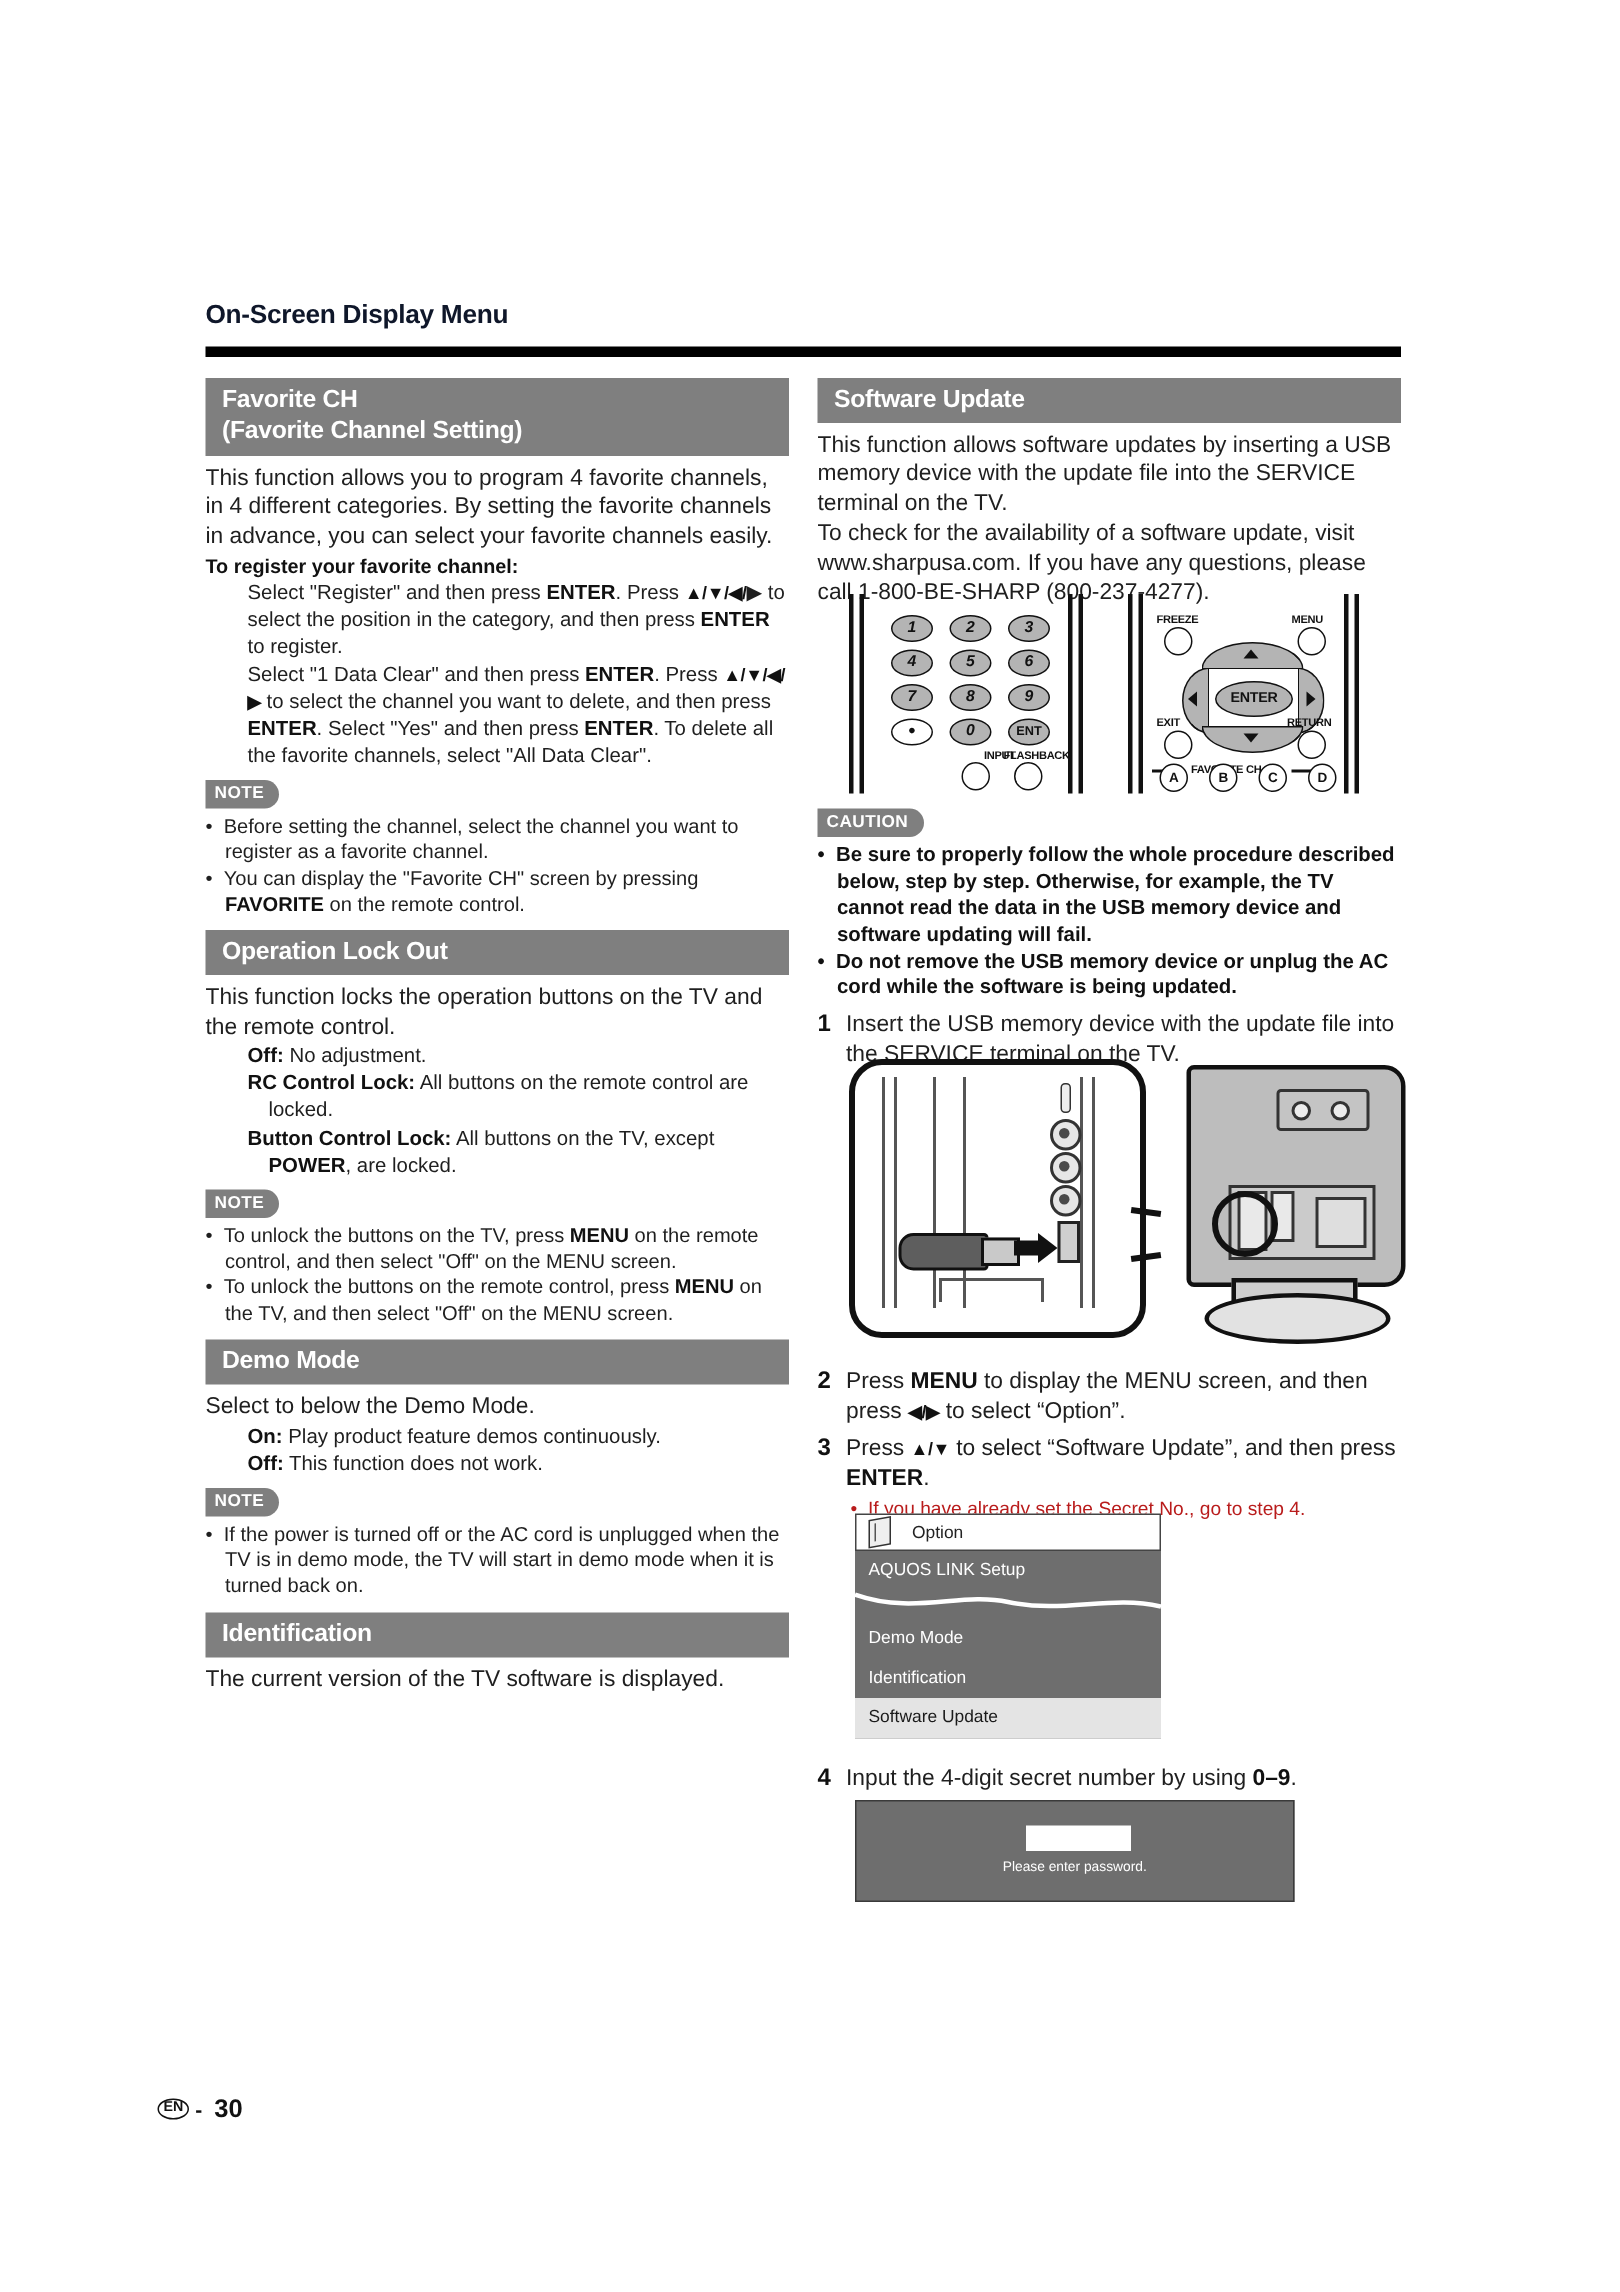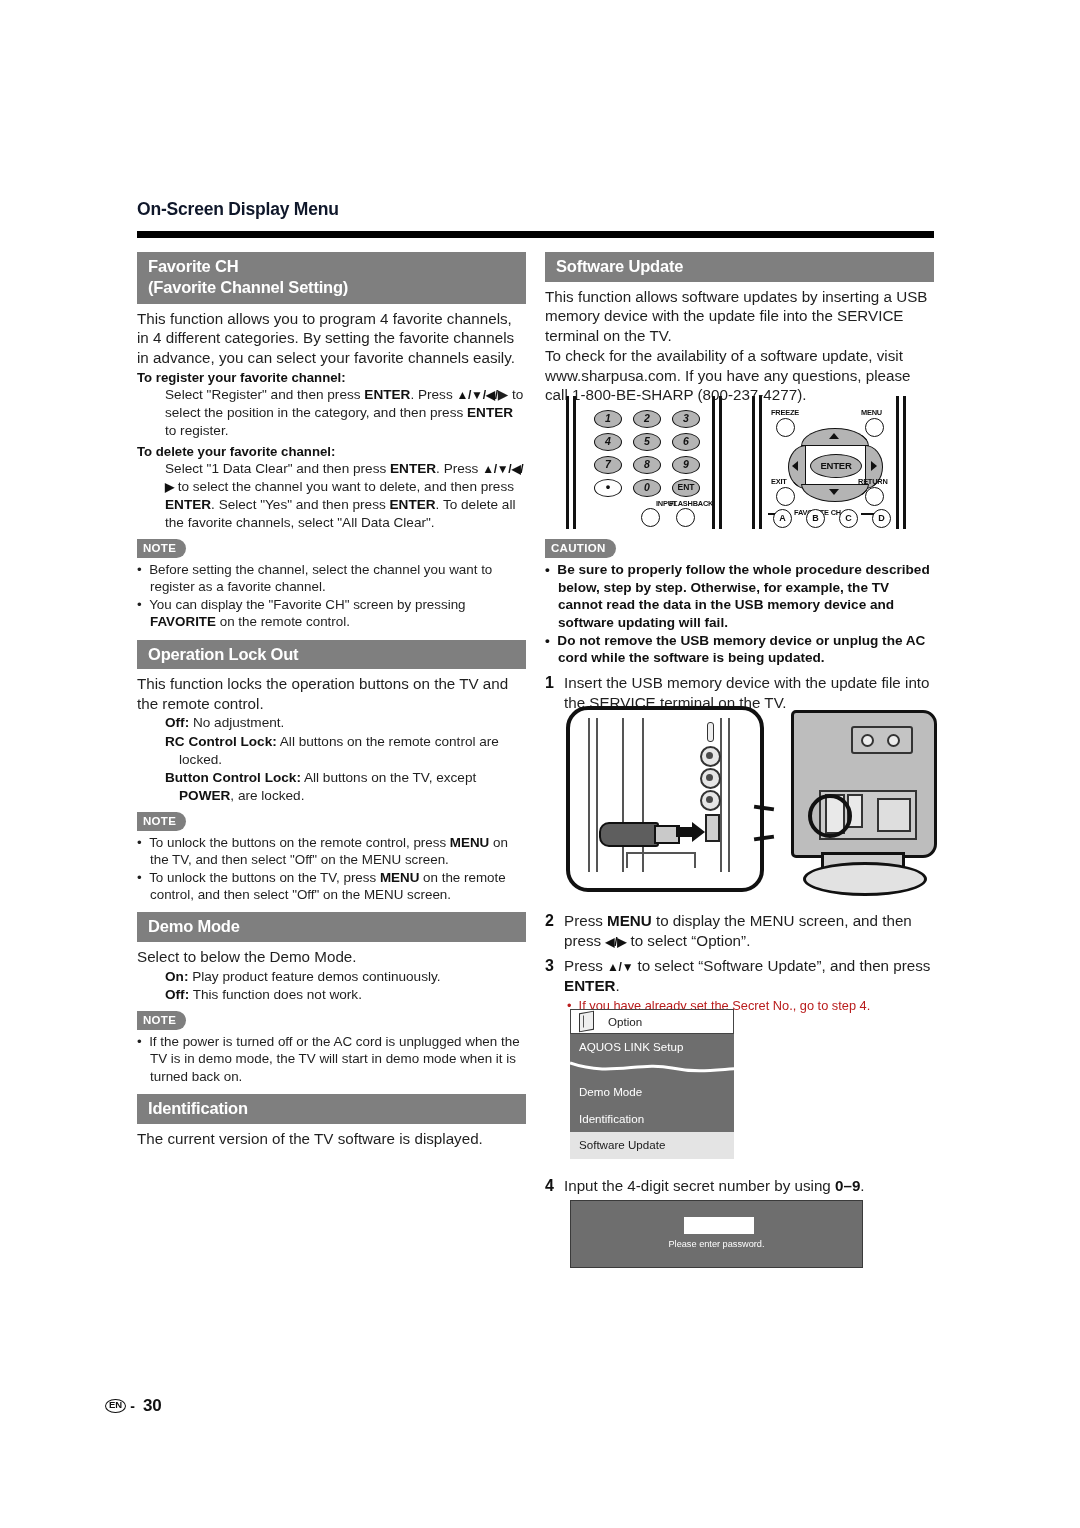--- a/index.html
+++ b/index.html
@@ -210,21 +210,21 @@
     background:#e2e2e2; border:3px solid #111; border-radius:50%;
   }
   .callout-circle {
     position:absolute; width:36px; height:36px; border:4px solid #111; border-radius:50%; background:transparent;
   }
   .lead {
     position:absolute; border-top:4px solid #111;
   }
 
   
-  .osd { position:absolute; left:570px; top:1009px; width:164px; }
+  .osd { position:absolute; left:570px; top:1009px; width:204px; }
   .osd-top {
     background:#ffffff; border:1.6px solid #444; height:25px;
     display:flex; align-items:center; padding-left:8px; box-sizing:border-box;
     font-size:11.6px; color:#222;
   }
   .osd-icon {
     width:13px; height:17px; border:1.4px solid #333; background:#efefef;
     transform: skewY(-10deg); margin-right:14px; position:relative;
   }
   .osd-icon:after {
@@ -273,21 +273,20 @@
       <div>Favorite CH</div>
       <div>(Favorite Channel Setting)</div>
     </div>
     <p class="body-text">This function allows you to program 4 favorite channels, in 4 different categories. By setting the favorite channels in advance, you can select your favorite channels easily.</p>
 
     <div class="sub-head">To register your favorite channel:</div>
     <div class="indent-1">
       <span>Select "Register" and then press </span><b>ENTER</b><span>. Press </span><b class="ar">▲/▼/◀/</b><span>▶ to select the position in the category, and then press </span><b>ENTER</b><span> to register.</span>
     </div>
 
-    <div class="sub-head">To delete your favorite channel:</div>
     <div class="indent-1">
       <span>Select "1 Data Clear" and then press </span><b>ENTER</b><span>. Press </span><b class="ar">▲/▼/◀/▶</b><span> to select the channel you want to delete, and then press </span><b>ENTER</b><span>. Select "Yes" and then press </span><b>ENTER</b><span>. To delete all the favorite channels, select "All Data Clear".</span>
     </div>
 
     <div class="badge">NOTE</div>
     <ul class="note-list">
       <li>Before setting the channel, select the channel you want to register as a favorite channel.</li>
       <li><span>You can display the "Favorite CH" screen by pressing </span><b>FAVORITE</b><span> on the remote control.</span></li>
     </ul>
 
@@ -299,22 +298,22 @@
     </div>
     <div class="indent-1">
       <span class="hang"><b>RC Control Lock:</b><span> All buttons on the remote control are locked.</span></span>
     </div>
     <div class="indent-1">
       <span class="hang"><b>Button Control Lock:</b><span> All buttons on the TV, except </span><b>POWER</b><span>, are locked.</span></span>
     </div>
 
     <div class="badge">NOTE</div>
     <ul class="note-list">
+      <li><span>To unlock the buttons on the TV, press </span><b>MENU</b><span> on the remote control, and then select "Off" on the MENU screen.</span></li>
       <li><span>To unlock the buttons on the remote control, press </span><b>MENU</b><span> on the TV, and then select "Off" on the MENU screen.</span></li>
-      <li><span>To unlock the buttons on the TV, press </span><b>MENU</b><span> on the remote control, and then select "Off" on the MENU screen.</span></li>
     </ul>
 
     
     <div class="sec-bar" style="margin-top:9px;">Demo Mode</div>
     <p class="body-text">Select to below the Demo Mode.</p>
     <div class="indent-1">
       <b>On:</b><span> Play product feature demos continuously.</span>
     </div>
     <div class="indent-1">
       <b>Off:</b><span> This function does not work.</span>

